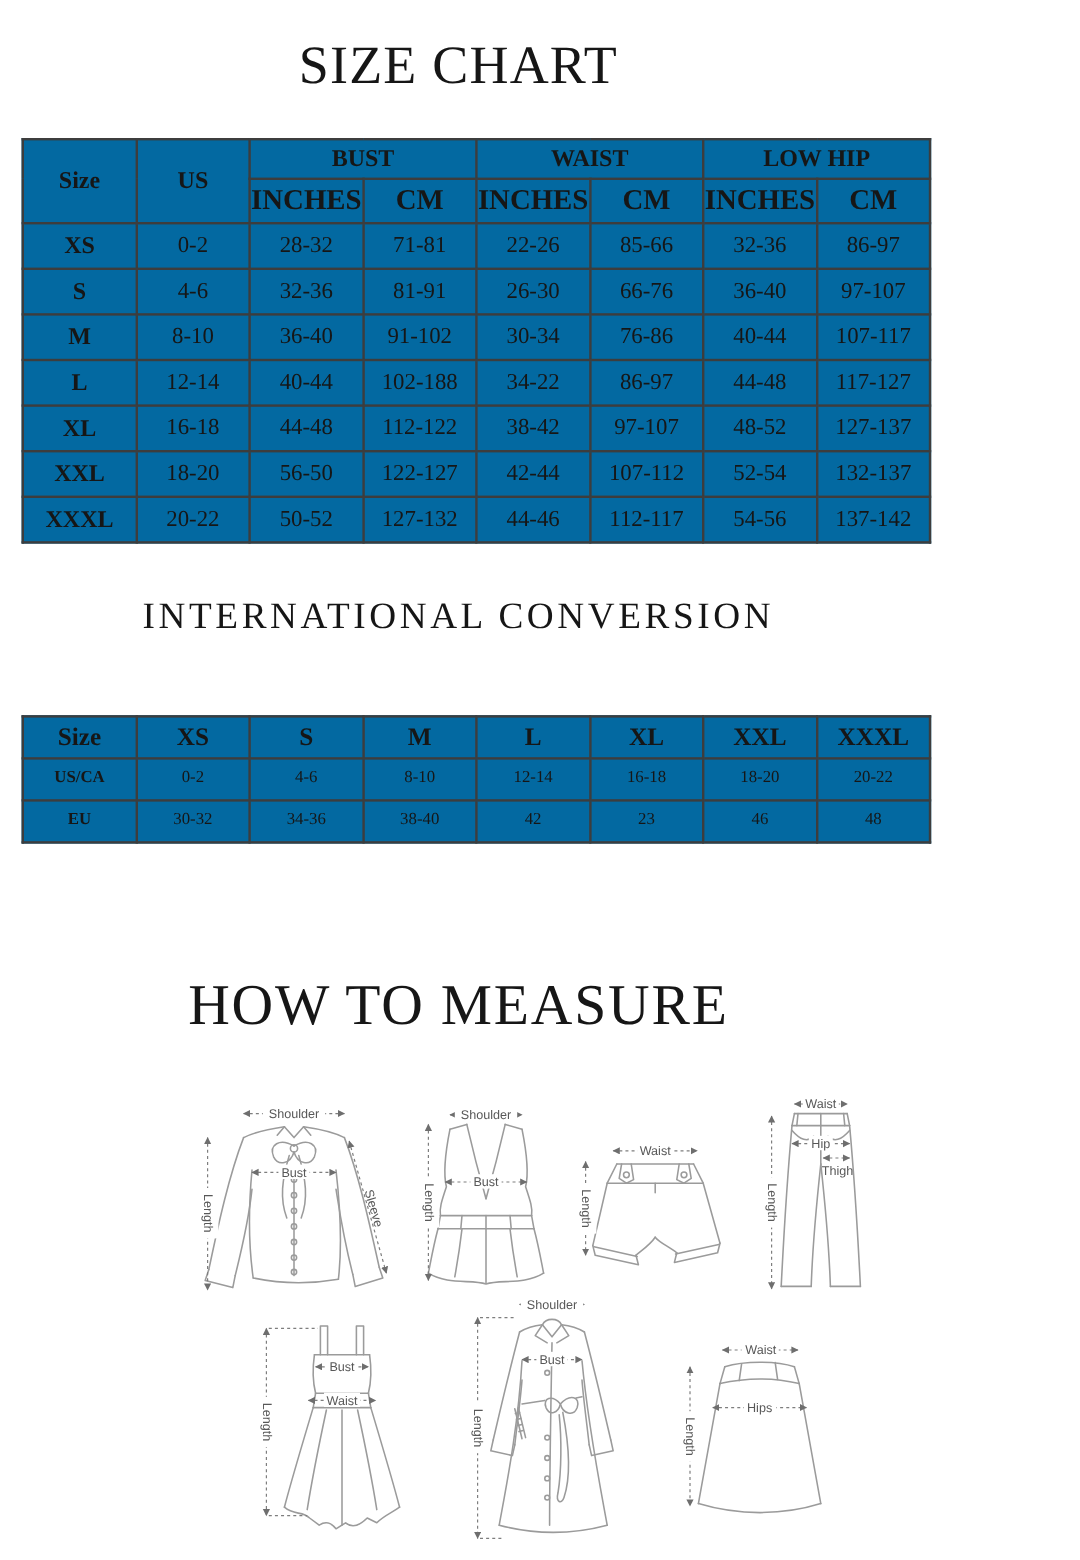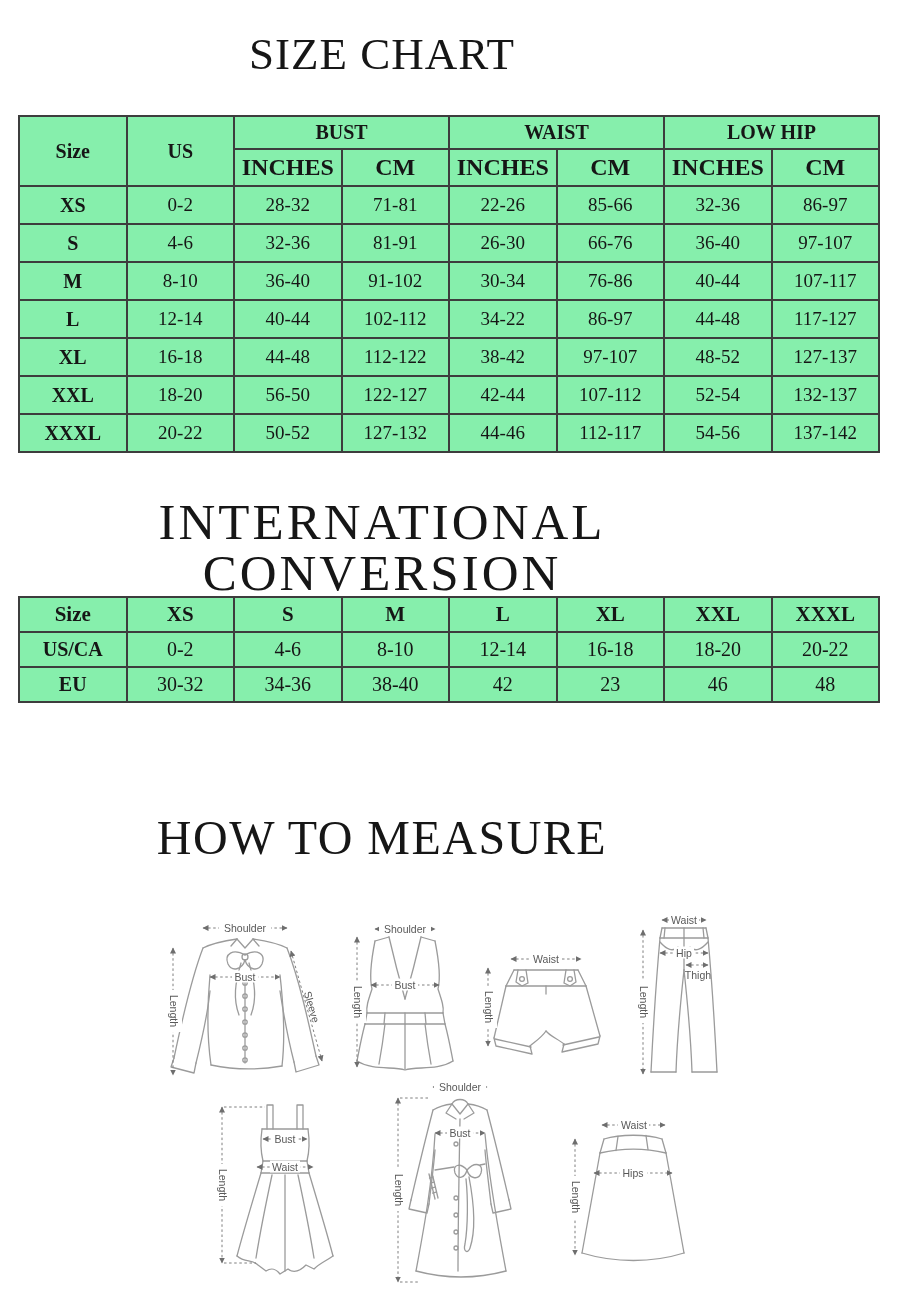--- a/index.html
+++ b/index.html
@@ -1,36 +1,36 @@
 <!DOCTYPE html>
 <html><head>
 <meta charset="utf-8">
 <style>
   html,body{margin:0;padding:0;background:#ffffff;}
   body{width:900px;height:1300px;position:relative;overflow:hidden;
        font-family:"Liberation Serif",serif;color:#161616;}
   .title{position:absolute;left:0;width:764px;text-align:center;margin:0;
          font-weight:400;color:#161616;line-height:1;}
   #title-size{top:32px;font-size:45px;letter-spacing:1px;}
-  #title-conv{top:497px;font-size:51px;letter-spacing:3px;}
+  #title-conv{top:497px;font-size:31px;letter-spacing:3px;}
   #title-measure{top:814px;font-size:48px;letter-spacing:1.5px;}
 
-  table.tbl{position:absolute;left:18px;width:862px;border-collapse:collapse;
-            table-layout:fixed;background:#86efac;}
+  table.tbl{position:absolute;left:18px;width:758px;border-collapse:collapse;
+            table-layout:fixed;background:#0369a1;}
   .tbl th,.tbl td{border:2px solid #3d3d3d;text-align:center;vertical-align:middle;
                   padding:0;line-height:1.05;}
   #size-table{top:115px;}
   #size-table thead tr.h1 th{height:31px;font-size:20px;font-weight:700;}
   #size-table thead tr.h2 th{height:35px;font-size:24px;font-weight:700;}
   #size-table tbody td{height:36px;font-size:19px;font-weight:400;}
   #size-table tbody td:first-child{font-weight:700;font-size:20px;}
 
   #conv-table{top:596px;}
   #conv-table thead th{height:33px;font-size:21px;font-weight:700;}
-  #conv-table tbody td{height:33px;font-size:20px;font-weight:400;}
+  #conv-table tbody td{height:33px;font-size:14px;font-weight:400;}
   #conv-table tbody td:first-child{font-weight:700;}
 
   svg.fig{position:absolute;overflow:visible;}
   .g{fill:none;stroke:#9b9b9b;stroke-width:1.3;stroke-linecap:round;stroke-linejoin:round;}
   .m{fill:none;stroke:#7e7e7e;stroke-width:1;stroke-dasharray:2.5 2.6;}
   .bg{fill:#ffffff;stroke:none;}
   .lbl{fill:#585858;font-family:"Liberation Sans",sans-serif;font-size:10.5px;text-anchor:middle;}
 </style>
 </head>
 <body>
@@ -95,21 +95,21 @@
           <td>91-102</td>
           <td>30-34</td>
           <td>76-86</td>
           <td>40-44</td>
           <td>107-117</td>
         </tr>
         <tr>
           <td>L</td>
           <td>12-14</td>
           <td>40-44</td>
-          <td>102-112</td>
+          <td>102-188</td>
           <td>34-22</td>
           <td>86-97</td>
           <td>44-48</td>
           <td>117-127</td>
         </tr>
         <tr>
           <td>XL</td>
           <td>16-18</td>
           <td>44-48</td>
           <td>112-122</td>

